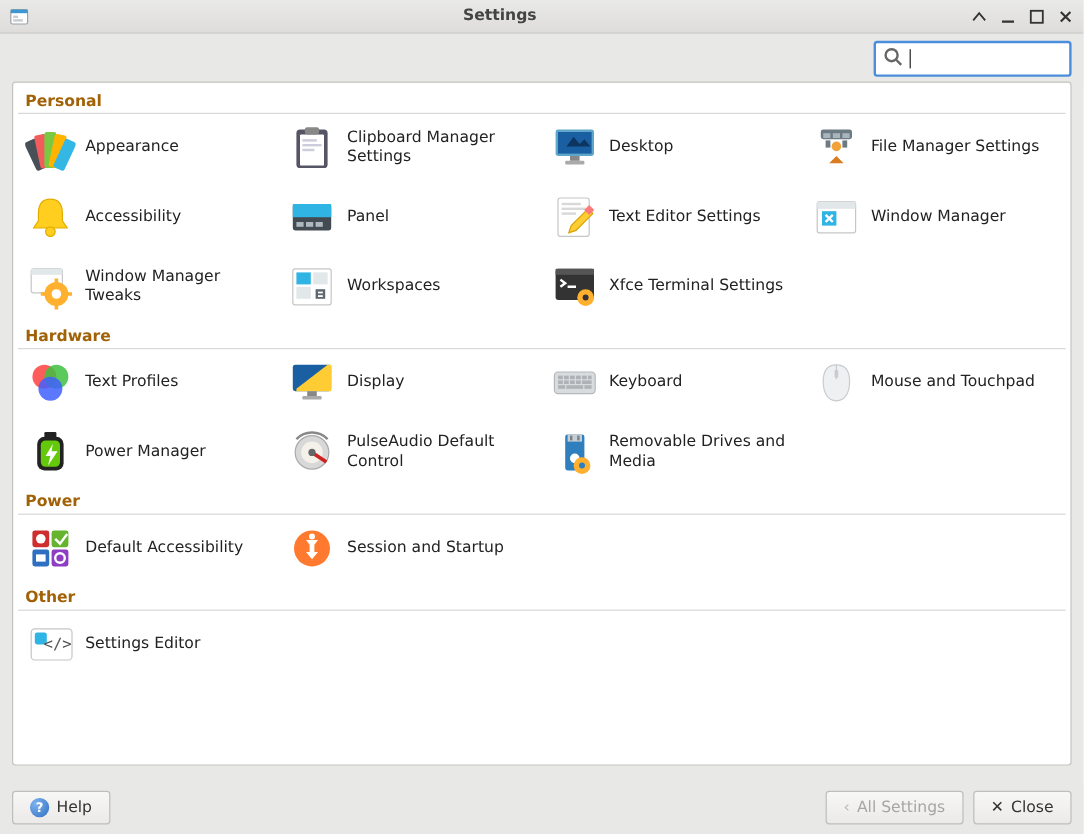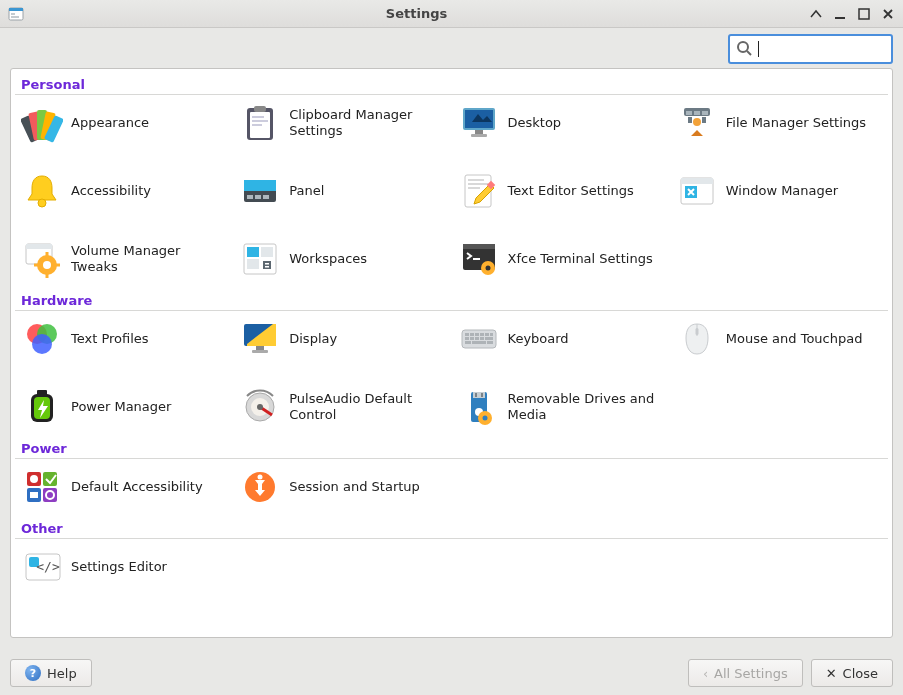--- a/index.html
+++ b/index.html
@@ -72,31 +72,31 @@
     border:1px solid #c4c3c1;
     background:#fff;
     border-radius:3px;
     height:570px;
     overflow:auto;
     padding: 0 4px 4px 4px;
   }
   .section-header {
     font-weight:bold;
     padding:8px 6px 2px 6px;
-    color:#6d28d9;
+    color:#a16207;
   }
   .section-divider {
     height:1px;
     background:#d8d8d6;
     margin: 0 0 2px 0;
   }
   .grid {
     display:grid;
     grid-template-columns: repeat(4, 1fr);
-    gap: 16px 4px;
+    gap: 6px 4px;
     padding:0 2px;
   }
   .item {
     display:flex;
     align-items:center;
     gap:8px;
     padding:4px 4px;
     border-radius:3px;
     cursor:pointer;
     min-height:52px;
@@ -470,21 +470,21 @@
             </svg>
           </span>
       <span class="label">Window Manager</span>
     </div>
     <div class="item">
       <span class="icon">
             <svg width="42" height="42" viewBox="0 0 42 42">
               <use href="#ic-wmtweaks"></use>
             </svg>
           </span>
-      <span class="label">Volume Manager Tweaks</span>
+      <span class="label">Window Manager Tweaks</span>
     </div>
     <div class="item">
       <span class="icon">
             <svg width="42" height="42" viewBox="0 0 42 42">
               <use href="#ic-workspaces"></use>
             </svg>
           </span>
       <span class="label">Workspaces</span>
     </div>
     <div class="item">

